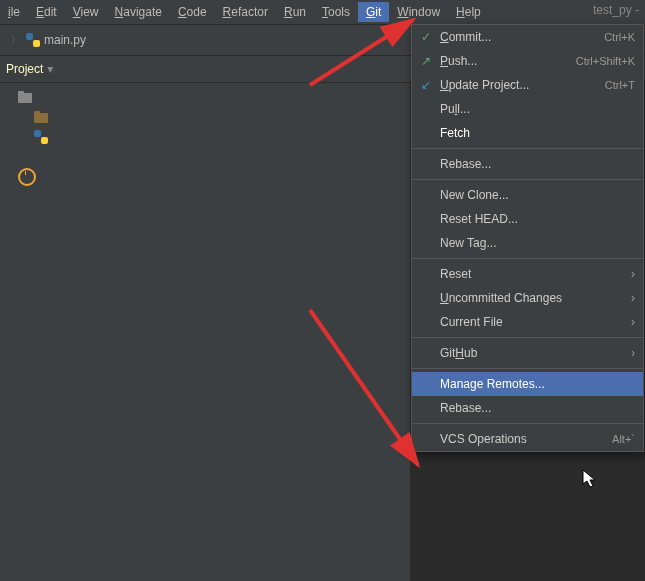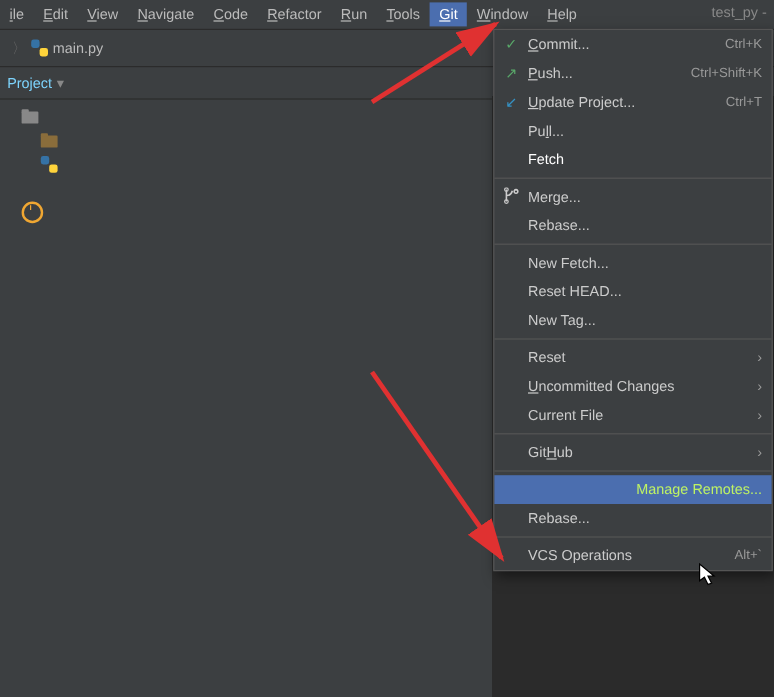--- a/index.html
+++ b/index.html
@@ -16,21 +16,21 @@
   .navrow{height:30px;display:flex;align-items:center;padding:0 6px;
     border-bottom:1px solid #2b2b2b;}
   .bc-sep{color:#666;margin:0 4px;}
   .pyicon{width:14px;height:14px;display:inline-block;position:relative;margin-right:4px;}
   .pyicon::before,.pyicon::after{content:"";position:absolute;width:7px;height:7px;border-radius:2px;}
   .pyicon::before{background:#3572A5;left:0;top:0;}
   .pyicon::after{background:#FFD43B;right:0;bottom:0;}
   
   .projhead{height:26px;display:flex;align-items:center;padding:0 6px;
     border-bottom:1px solid #2b2b2b;position:relative;}
-  .projhead .pt-title{color:#7dd3fc;}
+  .projhead .pt-title{color:#fef9c3;}
   .pt-icons{position:absolute;right:4px;top:4px;display:flex;gap:8px;}
   .pt-icons span{width:18px;height:18px;display:flex;align-items:center;justify-content:center;color:#aaa;}
   
   .tree{padding:4px 0 0 0;}
   .tree-row{display:flex;align-items:center;height:20px;padding-left:4px;white-space:nowrap;}
   .arrow{width:14px;color:#888;}
   .folder{width:14px;height:12px;display:inline-block;margin-right:4px;position:relative;}
   .folder::before{content:"";position:absolute;width:14px;height:10px;background:#888;top:2px;border-radius:1px;}
   .folder::after{content:"";position:absolute;width:6px;height:3px;background:#888;top:0;left:0;border-radius:1px 1px 0 0;}
   .folder.brown::before{background:#8a6d3b;}
@@ -43,21 +43,21 @@
   .tree .muted{color:#787878;}
   
   .main{position:absolute;left:0;right:0;top:80px;bottom:0;background:#2b2b2b;}
   
   .projpanel{position:absolute;left:0;top:80px;width:410px;bottom:0;background:#3c3f41;}
   
   .popup{position:absolute;left:411px;top:24px;width:231px;
     background:#3c3f41;border:1px solid #555;box-shadow:2px 4px 10px rgba(0,0,0,.5);}
   .popup .pmi{height:24px;display:flex;align-items:center;padding:0 8px 0 28px;
     position:relative;color:#ccc;}
-  .popup .pmi.sel{background:#4b6eaf;color:#bef264;justify-content:flex-end;}
+  .popup .pmi.sel{background:#4b6eaf;color:#ffffff;}
   .popup .pmi.disabled{color:#ffffff;}
   .popup .pmi .sc{margin-left:auto;color:#999;font-size:11px;}
   .popup .pmi .ic{position:absolute;left:6px;width:16px;text-align:center;}
   .popup .sep{height:1px;background:#555;margin:3px 0;}
   .popup .sub{position:absolute;right:8px;color:#999;}
   .popup .pmi u{text-decoration:underline;}
   
   .arrow-anno{position:absolute;pointer-events:none;}
   .arrow-anno svg{overflow:visible;}
   .cursor{position:absolute;width:16px;height:20px;pointer-events:none;}
@@ -180,33 +180,25 @@
       <span class="sc">Ctrl+T</span>
     </div>
     <div class="pmi">
       <span>Pu<u>l</u>l...</span>
     </div>
     <div class="pmi disabled">
       <span>Fetch</span>
     </div>
     <div class="sep"></div>
     <div class="pmi">
-      <span class="ic"><svg width="14" height="14" viewBox="0 0 14 14">
-          <path d="M3 2 v10 M3 7 q4 0 5 -4 M11 2 a1.5 1.5 0 1 0 .01 0" stroke="#ccc" fill="none" stroke-width="1.3"></path>
-          <circle cx="3" cy="2" r="1.5" stroke="#ccc" fill="none"></circle>
-          <circle cx="3" cy="12" r="1.5" stroke="#ccc" fill="none"></circle>
-        </svg></span>
-      <span>Merge...</span>
-    </div>
-    <div class="pmi">
       <span>Rebase...</span>
     </div>
     <div class="sep"></div>
     <div class="pmi">
-      <span>New Fetch...</span>
+      <span>New Clone...</span>
     </div>
     <div class="pmi">
       <span>Reset HEAD...</span>
     </div>
     <div class="pmi">
       <span>New Tag...</span>
     </div>
     <div class="sep"></div>
     <div class="pmi">
       <span>Reset</span>

